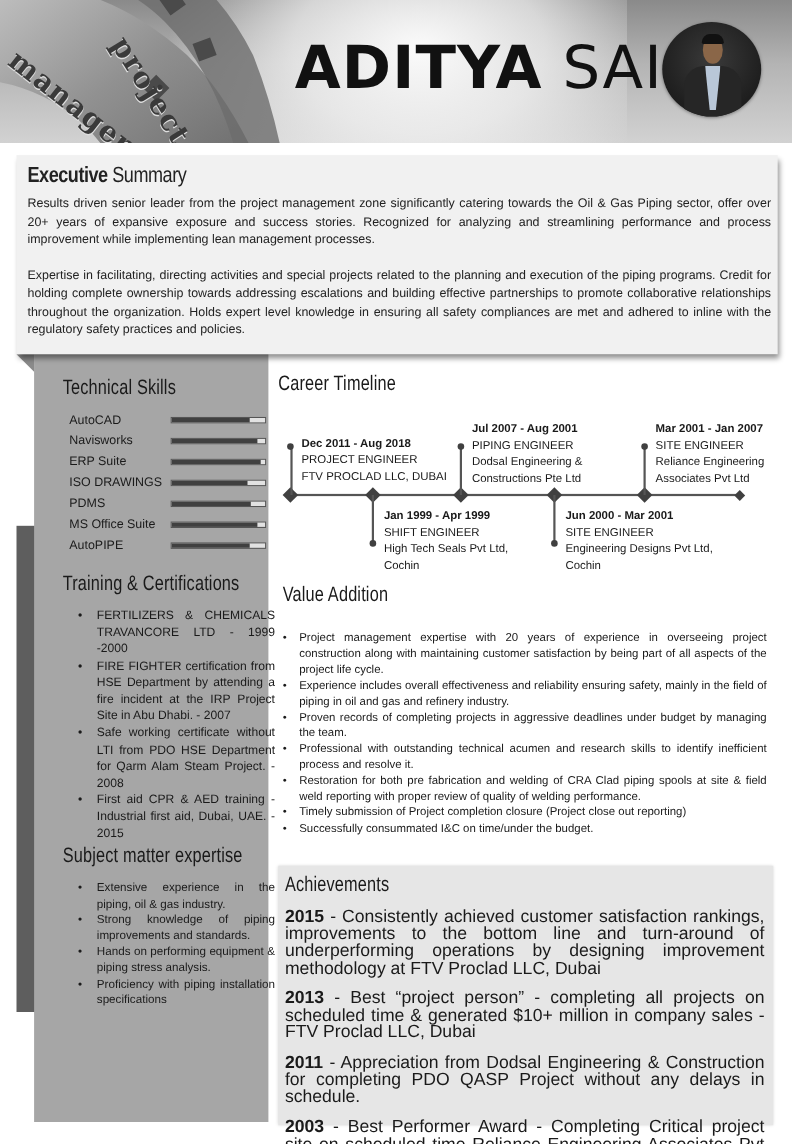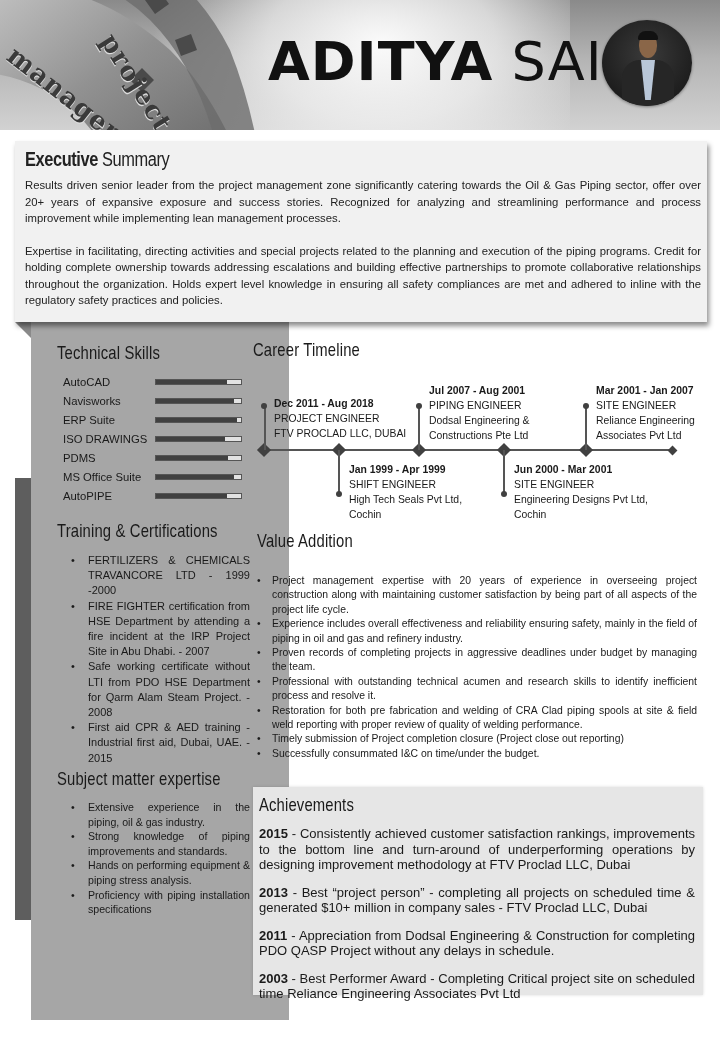--- a/index.html
+++ b/index.html
@@ -31,21 +31,21 @@
   .summary { position: absolute; left: 15px; top: 141px; width: 692px; height: 181px; background: #f1f1f1;
     box-shadow: 2px 4px 5px rgba(0,0,0,0.45); padding: 6px 6px 0 10px; }
   .summary h2 { font-family: "Liberation Sans", sans-serif; font-size: 20px; font-weight: normal; letter-spacing: -0.5px;
     transform: scaleX(0.82); transform-origin: left; margin-bottom: 6px; margin-top: 1px; }
   .summary h2 b { font-weight: bold; }
   .summary p { font-size: 11.3px; line-height: 16.5px; text-align: justify; color: #222; }
   .summary p + p { margin-top: 16px; }
 
   
   .dark-strip { position: absolute; left: 15px; top: 478px; width: 29px; height: 442px; background: #5e5e5e; }
-  .sidebar { position: absolute; left: 31px; top: 322px; width: 258px; height: 698px; background: #a6a6a6; }
+  .sidebar { position: absolute; left: 31px; top: 322px; width: 213px; height: 698px; background: #a6a6a6; }
   .sidebar .fold { position: absolute; left: -16px; top: 0; width: 0; height: 0;
     border-right: 16px solid #8a8a8a; border-bottom: 16px solid transparent; }
   .sec-title { font-size: 19px; font-weight: normal; color: #1a1a1a; transform: scaleX(0.78); transform-origin: left;
     white-space: nowrap; letter-spacing: 0.2px; }
   .skills-title { position: absolute; left: 26px; top: 20px; }
   .skills { position: absolute; left: 32px; top: 51px; width: 180px; }
   .skill-row { height: 18.9px; display: flex; align-items: center; }
   .skill-name { font-size: 11.3px; color: #1a1a1a; width: 92px; white-space: nowrap; }
   .skill-bar { position: relative; width: 87px; height: 6px; background: #e2e2e2; border: 1px solid #555; }
   .skill-fill { position: absolute; left: 0; top: 0; height: 100%; background: #404040; }
@@ -72,24 +72,24 @@
   .tl-entry .date { font-weight: bold; font-size: 10.4px; }
 
   
   .va-title { position: absolute; left: 257px; top: 530px; }
   .va-list { position: absolute; left: 256px; top: 574px; width: 441px; list-style: none; }
   .va-list li { position: relative; padding-left: 16px; font-size: 10.4px; line-height: 14.4px; text-align: justify;
     text-align-last: left; color: #1a1a1a; }
   .va-list li::before { content: "\2022"; position: absolute; left: 1px; top: 0; }
 
   
-  .ach { position: absolute; left: 253px; top: 787px; width: 450px; height: 208px; background: #e6e6e6;
+  .ach { position: absolute; left: 253px; top: 787px; width: 450px; height: 236px; background: #e6e6e6;
     box-shadow: 0 0 3px rgba(0,0,0,0.15); padding: 7px 8px 0 6px; }
   .ach .sec-title { margin-bottom: 10px; }
-  .ach p { font-size: 13px; line-height: 15.5px; text-align: justify; text-align-last: left; color: #1a1a1a; margin-bottom: 12px; }
+  .ach p { font-size: 16px; line-height: 15.5px; text-align: justify; text-align-last: left; color: #1a1a1a; margin-bottom: 12px; }
   .ach p b { font-weight: bold; }
 </style>
 </head>
 <body>
 
 <div class="header">
   <div class="shine"></div>
   <svg class="gear-art" viewBox="0 0 300 230">
     <defs>
       <linearGradient id="metal" x1="0" y1="0" x2="1" y2="1">

